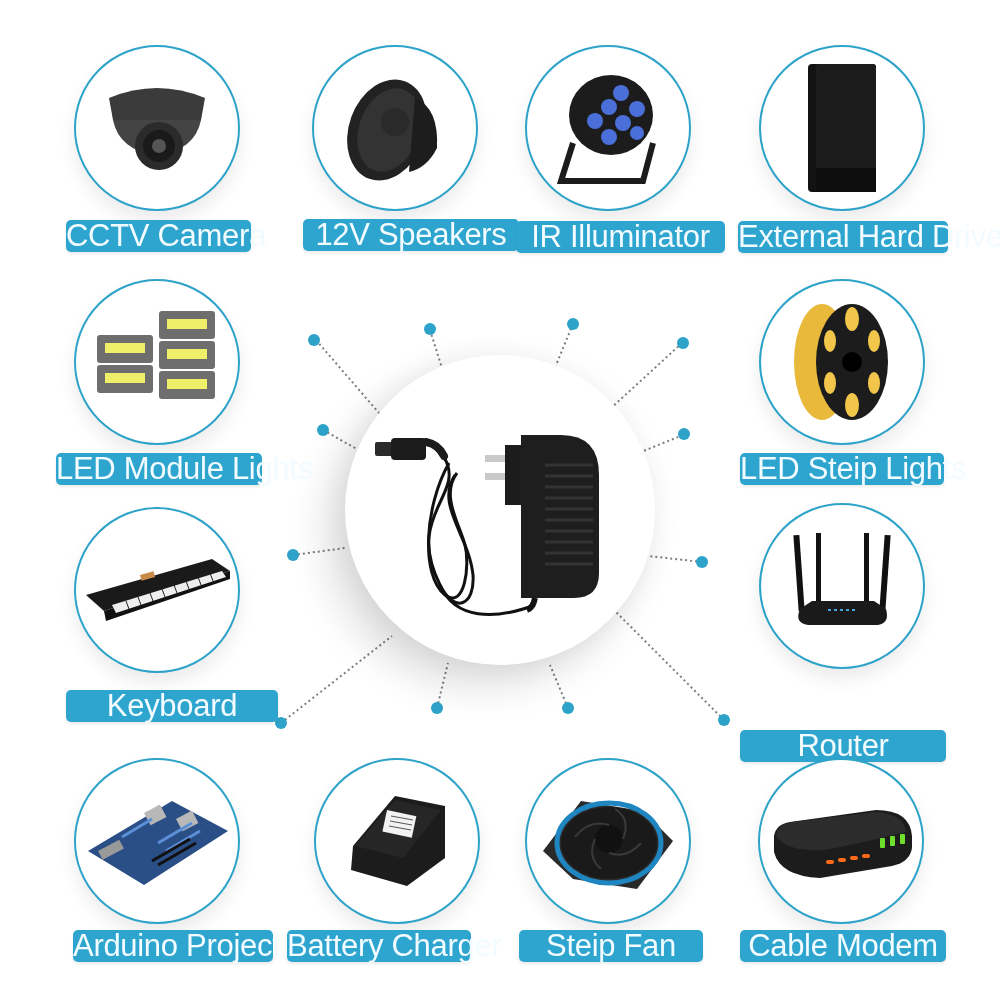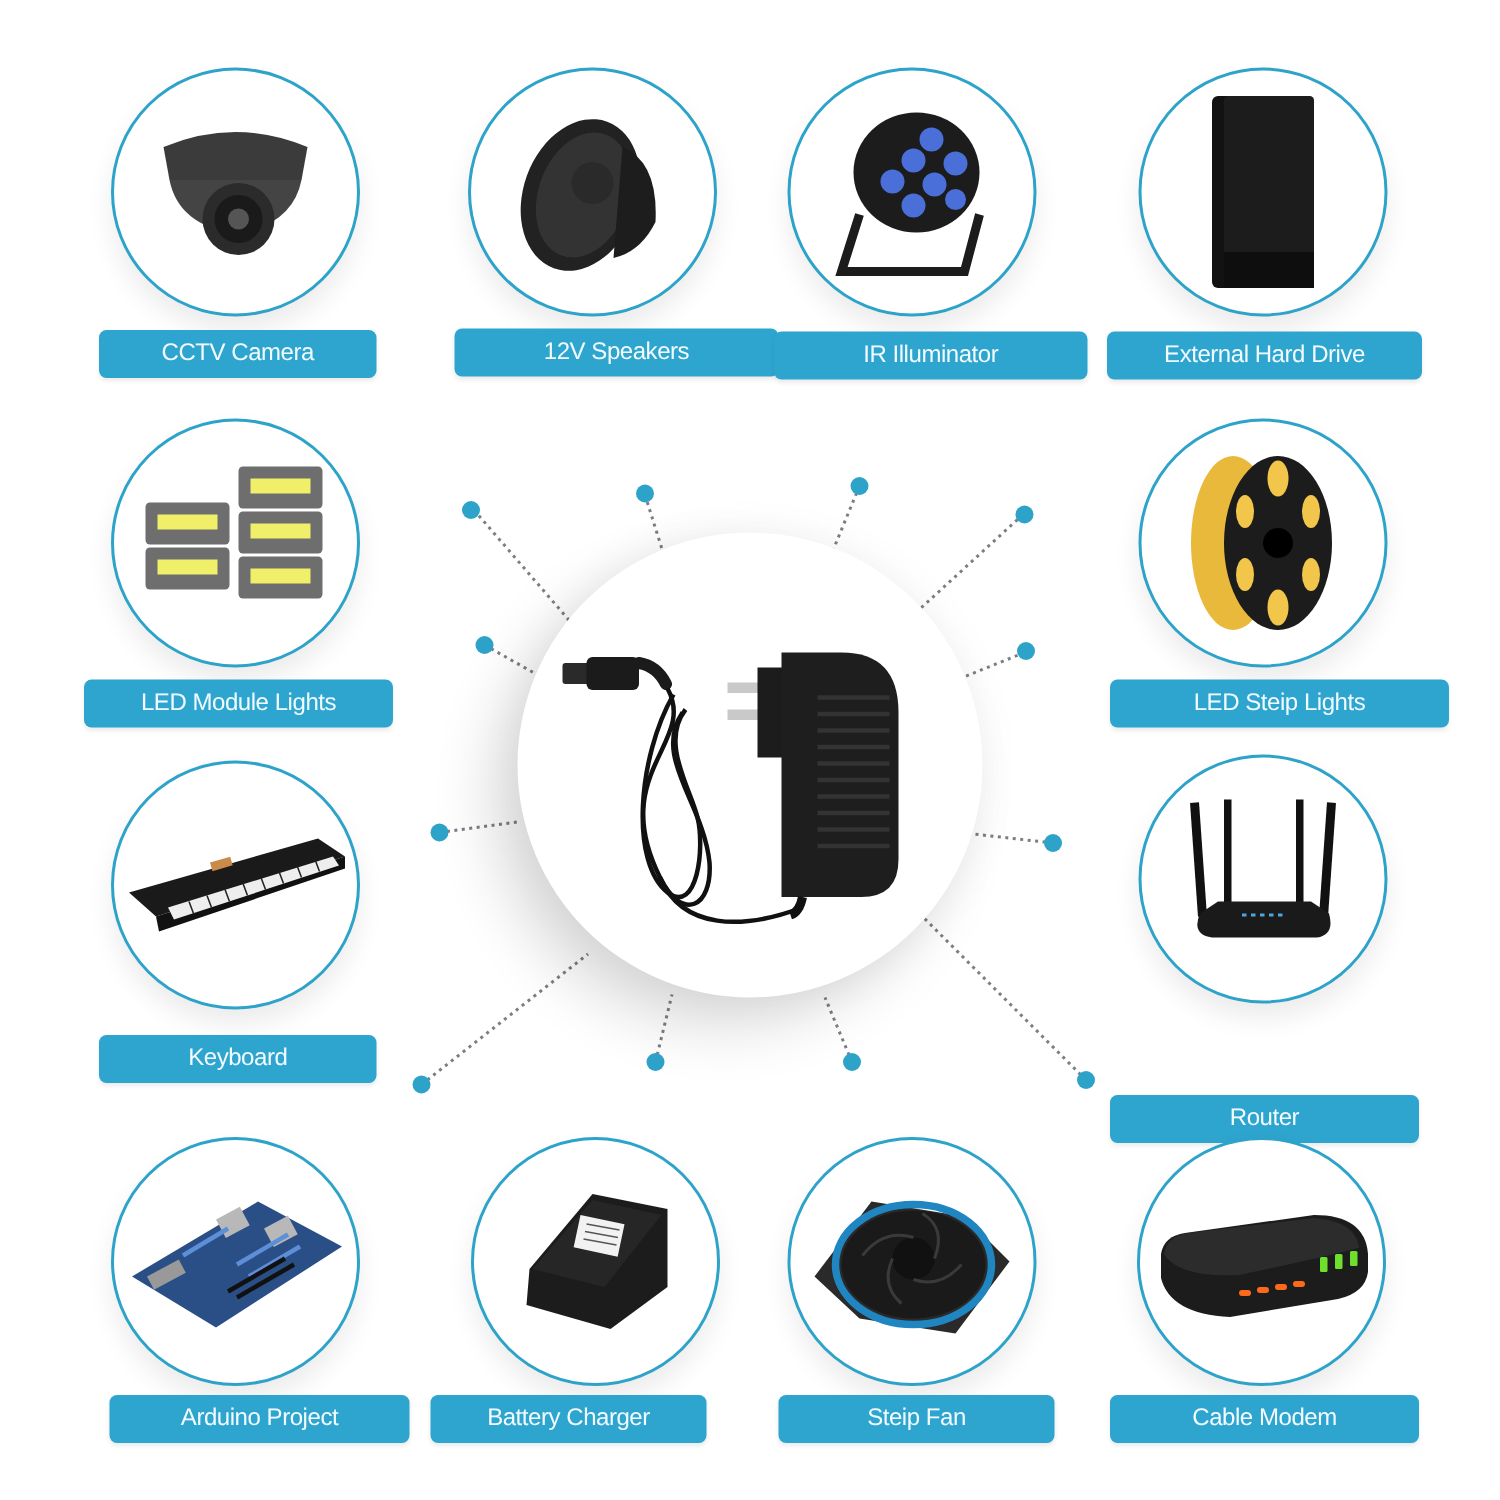--- a/index.html
+++ b/index.html
@@ -3,21 +3,21 @@
 <meta charset="utf-8">
 <style>
   html, body { margin:0; padding:0; }
   body { width:1000px; height:1000px; background:#ffffff; position:relative; overflow:hidden;
          font-family:"Liberation Sans", "DejaVu Sans", sans-serif; }
   .item { position:absolute; }
   .circle { position:absolute; width:166px; height:166px; border-radius:50%;
             border:2.5px solid #2ea3c9; background:#fff; box-sizing:border-box;
             box-shadow: 0 10px 18px rgba(0,0,0,0.08); display:flex; align-items:center; justify-content:center; overflow:hidden; }
   .pill { position:absolute; height:32px; background:#2ea5cf; border-radius:5px;
-          color:#f2fbff; font-size:16px; line-height:32px; text-align:center; letter-spacing:-0.3px;
+          color:#f2fbff; font-size:31px; line-height:32px; text-align:center; letter-spacing:-0.3px;
           box-shadow: 0 2px 3px rgba(0,0,0,0.08); white-space:nowrap; }
   .center-circle { position:absolute; left:345px; top:355px; width:310px; height:310px; border-radius:50%;
           background:#fff; box-shadow: -18px 20px 40px rgba(0,0,0,0.14), 0 0 30px rgba(0,0,0,0.05); }
   svg.lines { position:absolute; left:0; top:0; }
   .dot { fill:#2ea3c9; }
   .dline { stroke:#7a7f85; stroke-width:2; stroke-dasharray:2 3; fill:none; }
 </style>
 </head>
 <body>
 
@@ -168,21 +168,21 @@
         <ellipse cx="70" cy="22" rx="7" ry="12"></ellipse>
         <ellipse cx="70" cy="108" rx="7" ry="12"></ellipse>
         <ellipse cx="48" cy="44" rx="6" ry="11"></ellipse>
         <ellipse cx="92" cy="44" rx="6" ry="11"></ellipse>
         <ellipse cx="48" cy="86" rx="6" ry="11"></ellipse>
         <ellipse cx="92" cy="86" rx="6" ry="11"></ellipse>
       </g>
       <circle cx="70" cy="65" r="10" fill="#000"></circle>
     </svg>
   </div>
-  <div class="pill" style="left:740px;top:453px;width:226px;">LED Steip Lights</div>
+  <div class="pill" style="left:740px;top:453px;width:204px;">LED Steip Lights</div>
 </div>
 
 <div class="item">
   <div class="circle" style="left:74px;top:507px;">
     <svg width="150" height="90" viewBox="0 0 150 90">
       <path d="M4 50 L130 14 L148 26 L22 66 z" fill="#1a1a1a"></path>
       <path d="M22 66 L148 26 L148 34 L24 76 z" fill="#111"></path>
       <path d="M30 60 L140 26 L144 32 L34 68 z" fill="#eeeeee"></path>
       <g stroke="#222" stroke-width="1">
         <line x1="44" y1="56" x2="47" y2="64"></line>
@@ -190,21 +190,21 @@
         <line x1="68" y1="48" x2="71" y2="56"></line>
           <line x1="80" y1="44" x2="83" y2="52"></line>
         <line x1="92" y1="40" x2="95" y2="48"></line>
           <line x1="104" y1="36" x2="107" y2="44"></line>
         <line x1="116" y1="32" x2="119" y2="40"></line>
           <line x1="128" y1="28" x2="131" y2="36"></line>
       </g>
       <rect x="58" y="30" width="14" height="6" fill="#c98a4a" transform="rotate(-16 58 30)"></rect>
     </svg>
   </div>
-  <div class="pill" style="left:66px;top:690px;width:185px;">Keyboard</div>
+  <div class="pill" style="left:66px;top:690px;width:212px;">Keyboard</div>
 </div>
 
 <div class="item">
   <div class="circle" style="left:759px;top:503px;">
     <svg width="120" height="110" viewBox="0 0 120 110">
       <rect x="14" y="4" width="6" height="76" fill="#111" transform="rotate(-4 17 42)"></rect>
       <rect x="34" y="2" width="5" height="72" fill="#111"></rect>
       <rect x="82" y="2" width="5" height="72" fill="#111"></rect>
       <rect x="100" y="4" width="6" height="76" fill="#111" transform="rotate(4 103 42)"></rect>
       <path d="M18 78 L30 70 H92 L104 78 Q108 92 96 94 H26 Q12 92 18 78z" fill="#1a1a1a"></path>

